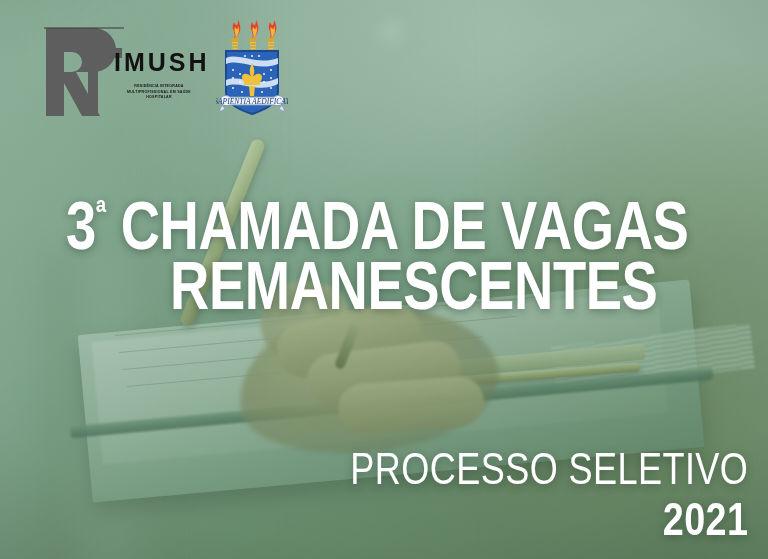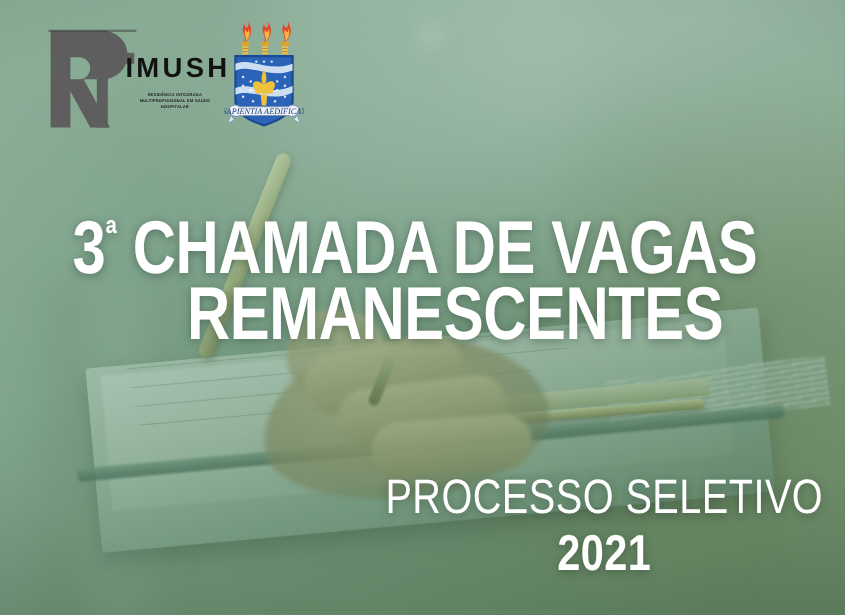--- a/index.html
+++ b/index.html
@@ -174,21 +174,21 @@
     background:linear-gradient(165deg, rgba(143,181,156,.22), rgba(104,140,104,.34));
   }
   .vignette {
     position:absolute; inset:0;
     background:radial-gradient(120% 100% at 50% 45%, rgba(0,0,0,0) 52%, rgba(34,52,38,.30) 100%);
   }
 
   
   .logos {
     position:absolute; left:42px; top:22px;
-    display:flex; align-items:flex-start; gap:14px;
+    display:flex; align-items:flex-start; gap:26px;
     z-index:6;
   }
   .rimush-lockup { position:relative; width:148px; height:100px; }
 
   .r-mark { position:absolute; left:0; top:4px; width:84px; height:92px; }
 
   .imush-text {
     position:absolute; left:72px; top:28px;
     font-size:25px; font-weight:bold; letter-spacing:3px;
     color:#121212; line-height:1;
@@ -226,23 +226,23 @@
     font-size:68px;
     transform:scaleX(.80);
     transform-origin:left top;
     white-space:nowrap;
     margin-left:104px;
     margin-top:2px;
   }
 
   
   .footer {
-    position:absolute; right:20px; bottom:32px;
+    position:absolute; right:20px; bottom:15px;
     z-index:7;
-    text-align:center;
+    text-align:right;
     color:#ffffff;
     font-family:"Liberation Sans Narrow","Liberation Sans", sans-serif;
     text-shadow:0 2px 9px rgba(26,46,32,.38);
   }
   .ft-1 {
     font-size:44px; font-weight:normal; line-height:1;
     letter-spacing:.5px;
     transform:scaleX(.82); transform-origin:right top;
     white-space:nowrap;
   }

